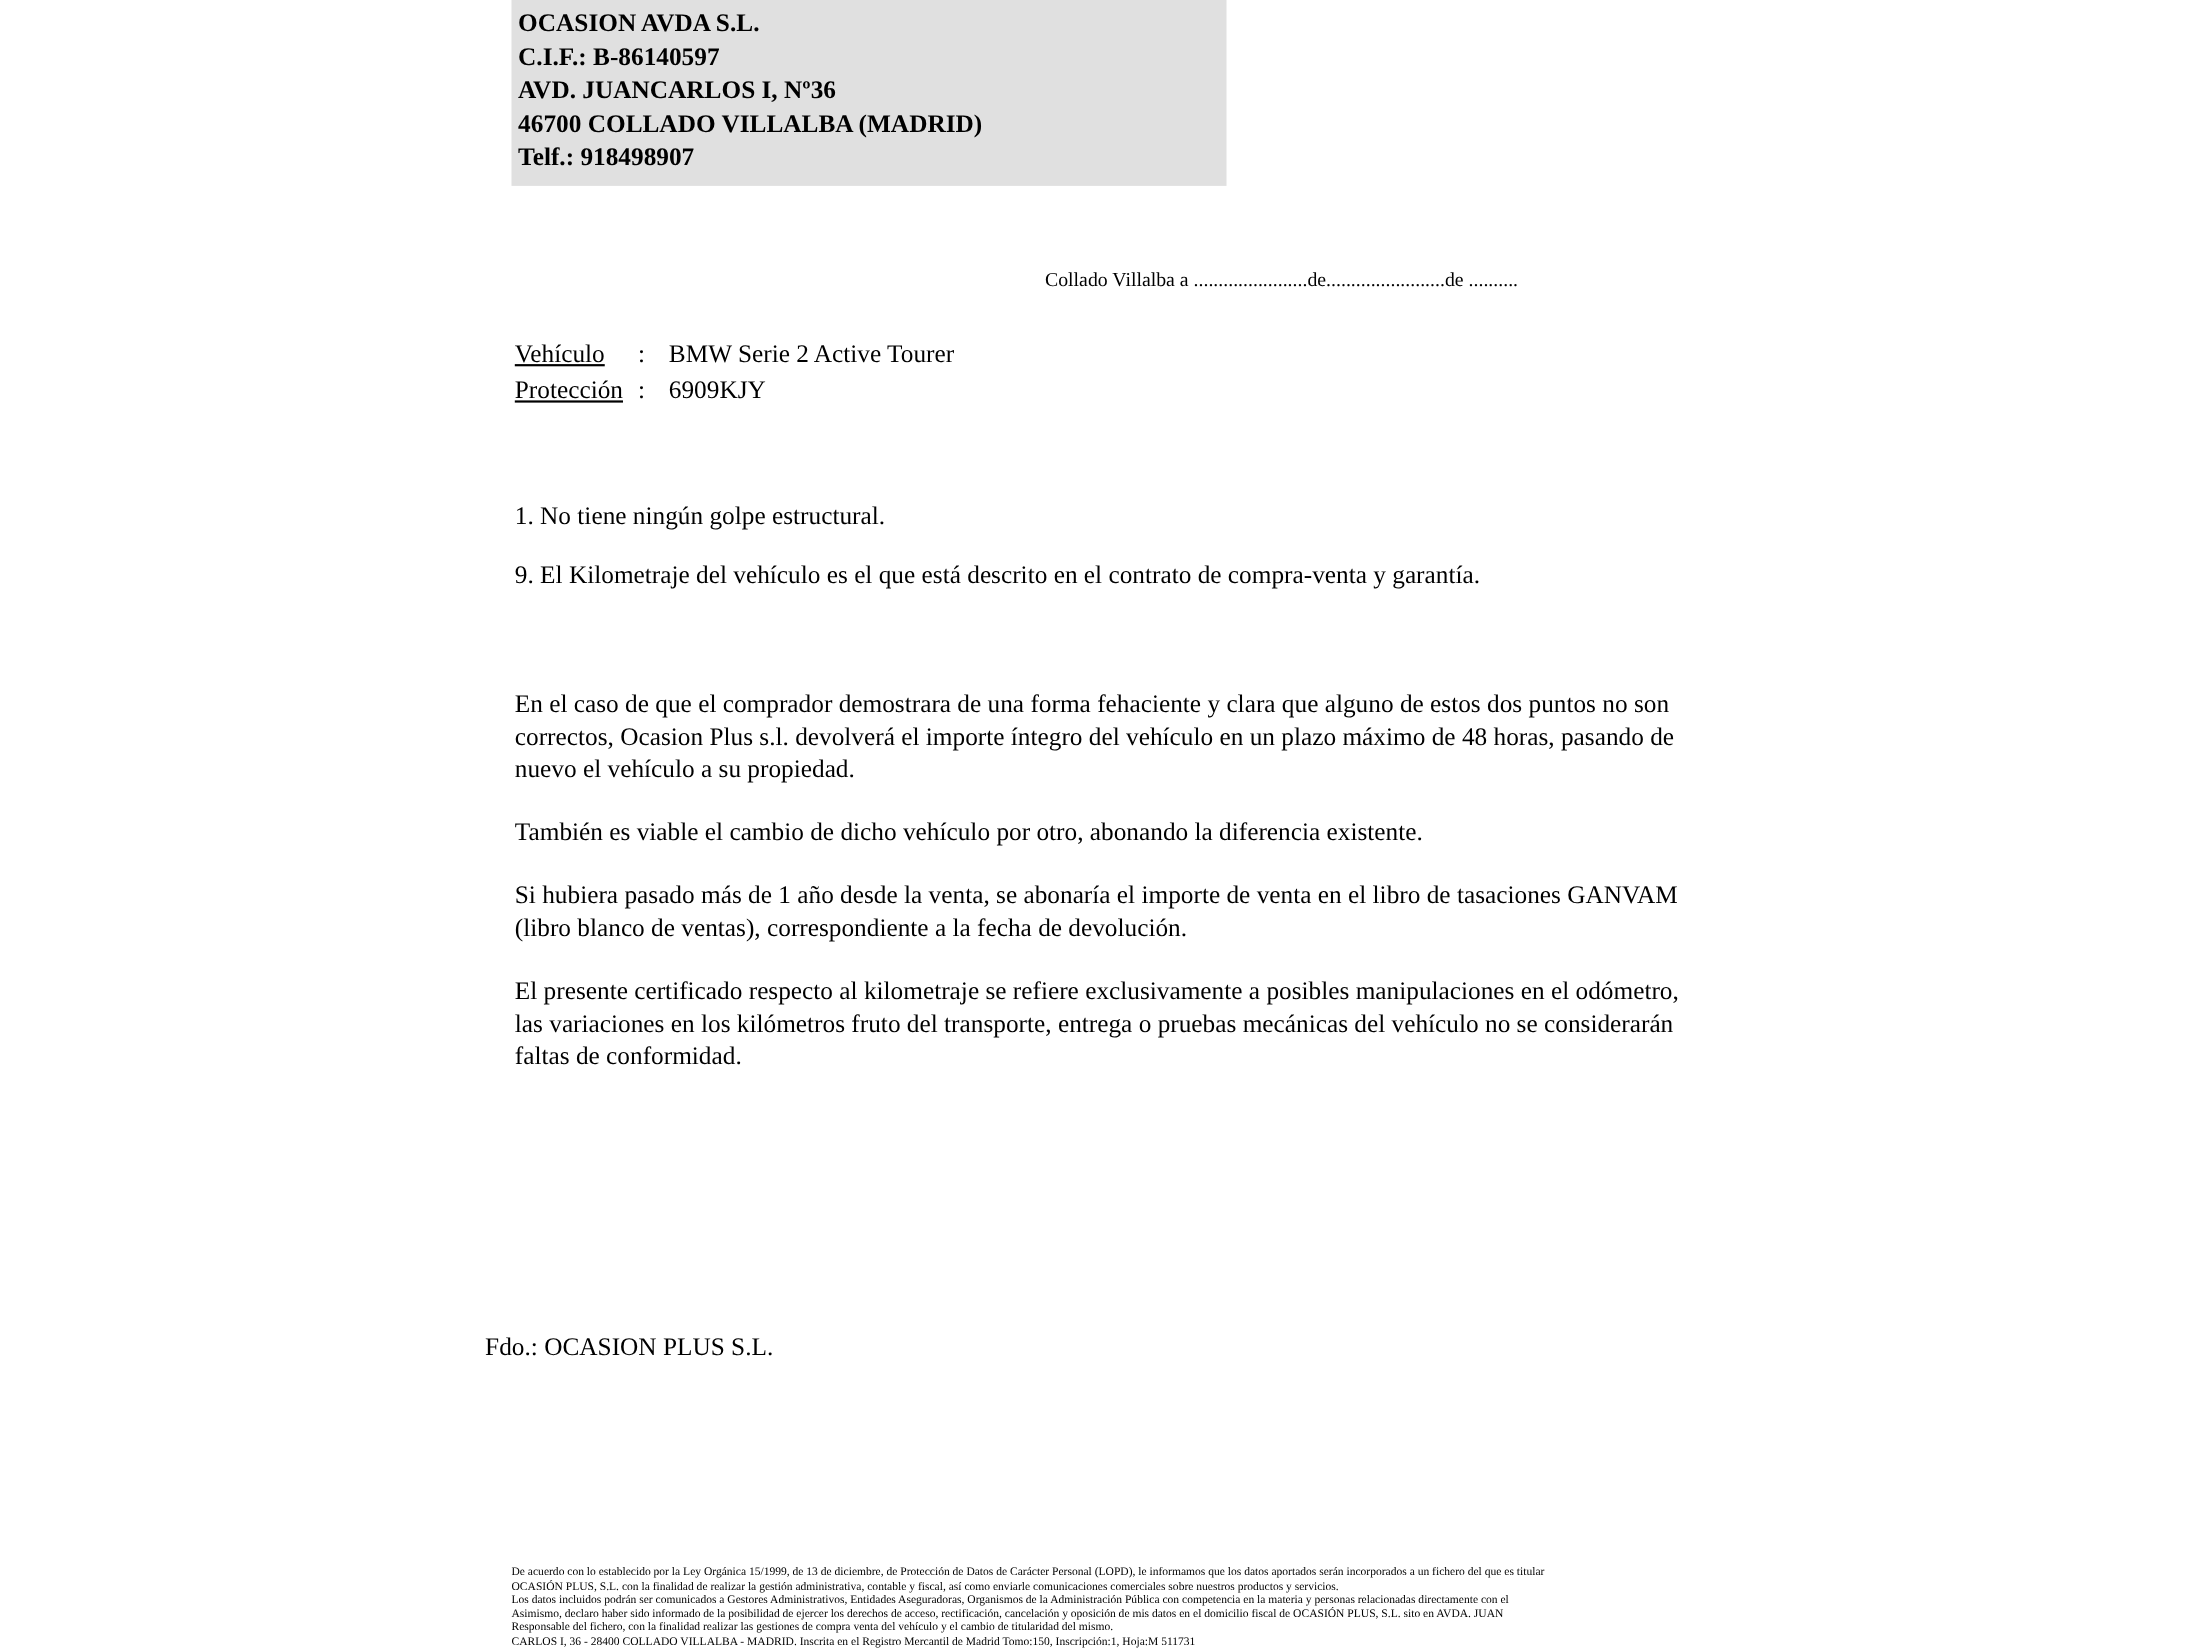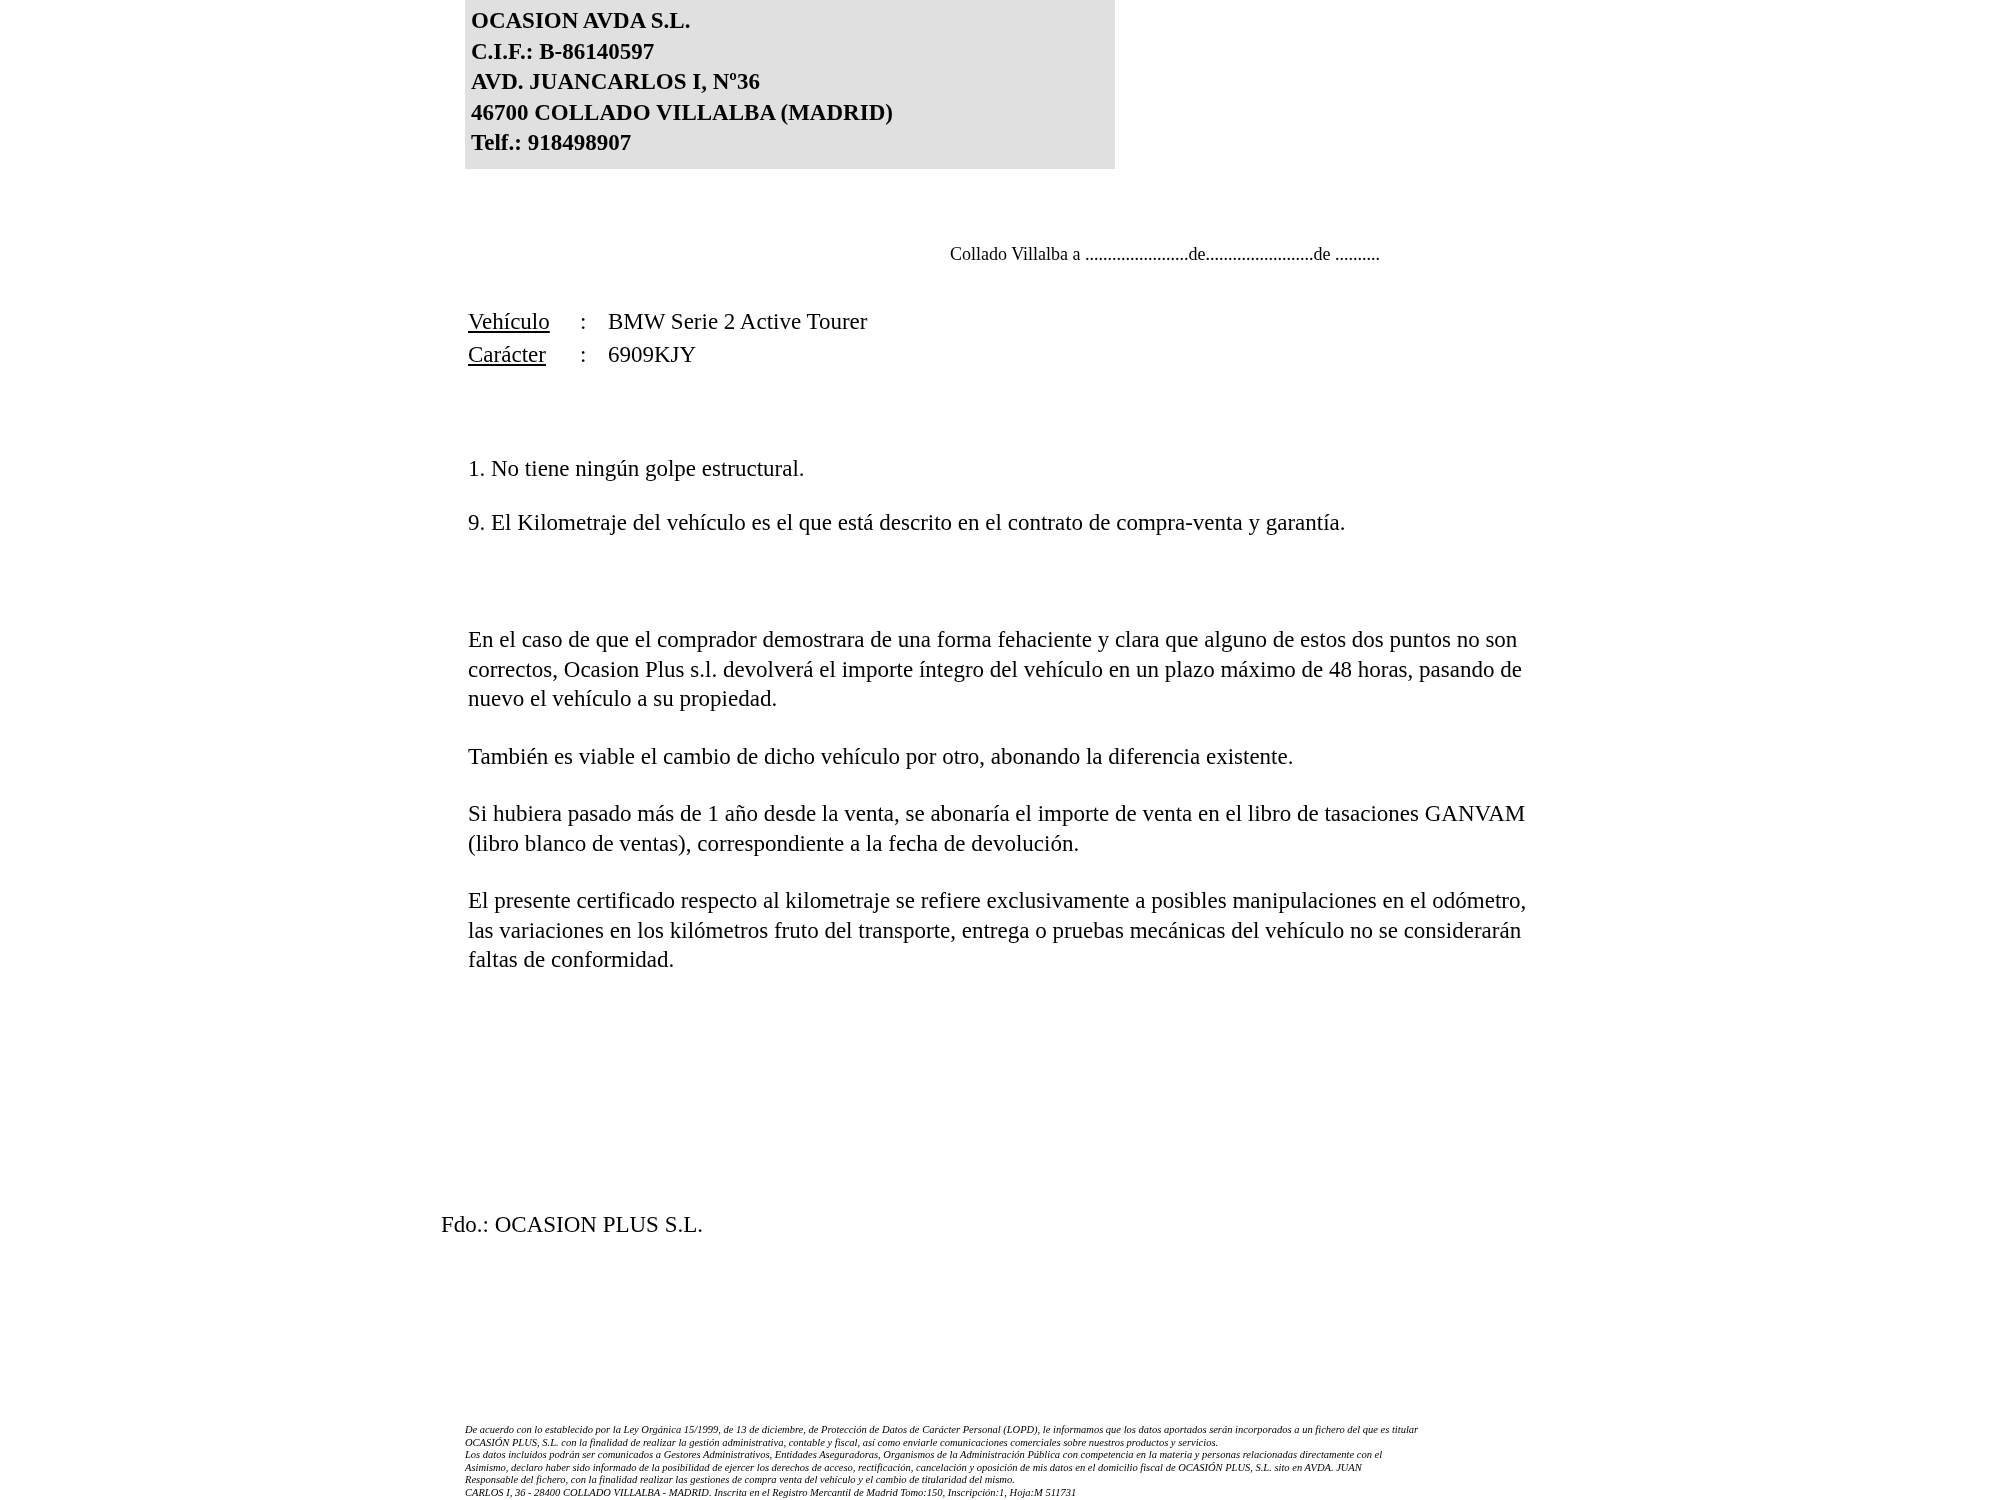--- a/index.html
+++ b/index.html
@@ -109,21 +109,20 @@
   
   .legal {
     position: absolute;
     left: 465px;
     top: 1424px;
     width: 1095px;
     font-size: 10.5px;
     line-height: 12.6px;
     font-family: "Liberation Serif", serif;
     color: #000;
-    font-style: italic;
   }
   .legal p {
     margin: 0;
   }
 </style>
 </head>
 <body>
 
 <div class="page">
 
@@ -135,21 +134,21 @@
     <div class="lh-line">Telf.: 918498907</div>
   </div>
 
   <div class="date-line">Collado Villalba a .......................de........................de ..........</div>
 
   <div class="certifies">
     <div class="cert-row">
       <span class="cert-label">Vehículo</span><span class="cert-sep">:</span><span>BMW Serie 2 Active Tourer</span>
     </div>
     <div class="cert-row">
-      <span class="cert-label">Carácter</span><span class="cert-sep">:</span><span>6909KJY</span>
+      <span class="cert-label">Protección</span><span class="cert-sep">:</span><span>6909KJY</span>
     </div>
   </div>
 
   <div class="points">
     <p>1. No tiene ningún golpe estructural.</p>
     <p>9. El Kilometraje del vehículo es el que está descrito en el contrato de compra-venta y garantía.</p>
   </div>
 
   <div class="body-text">
     <p>En el caso de que el comprador demostrara de una forma fehaciente y clara que alguno de estos dos puntos no son correctos, Ocasion Plus s.l. devolverá el importe íntegro del vehículo en un plazo máximo de 48 horas, pasando de nuevo el vehículo a su propiedad.</p>

